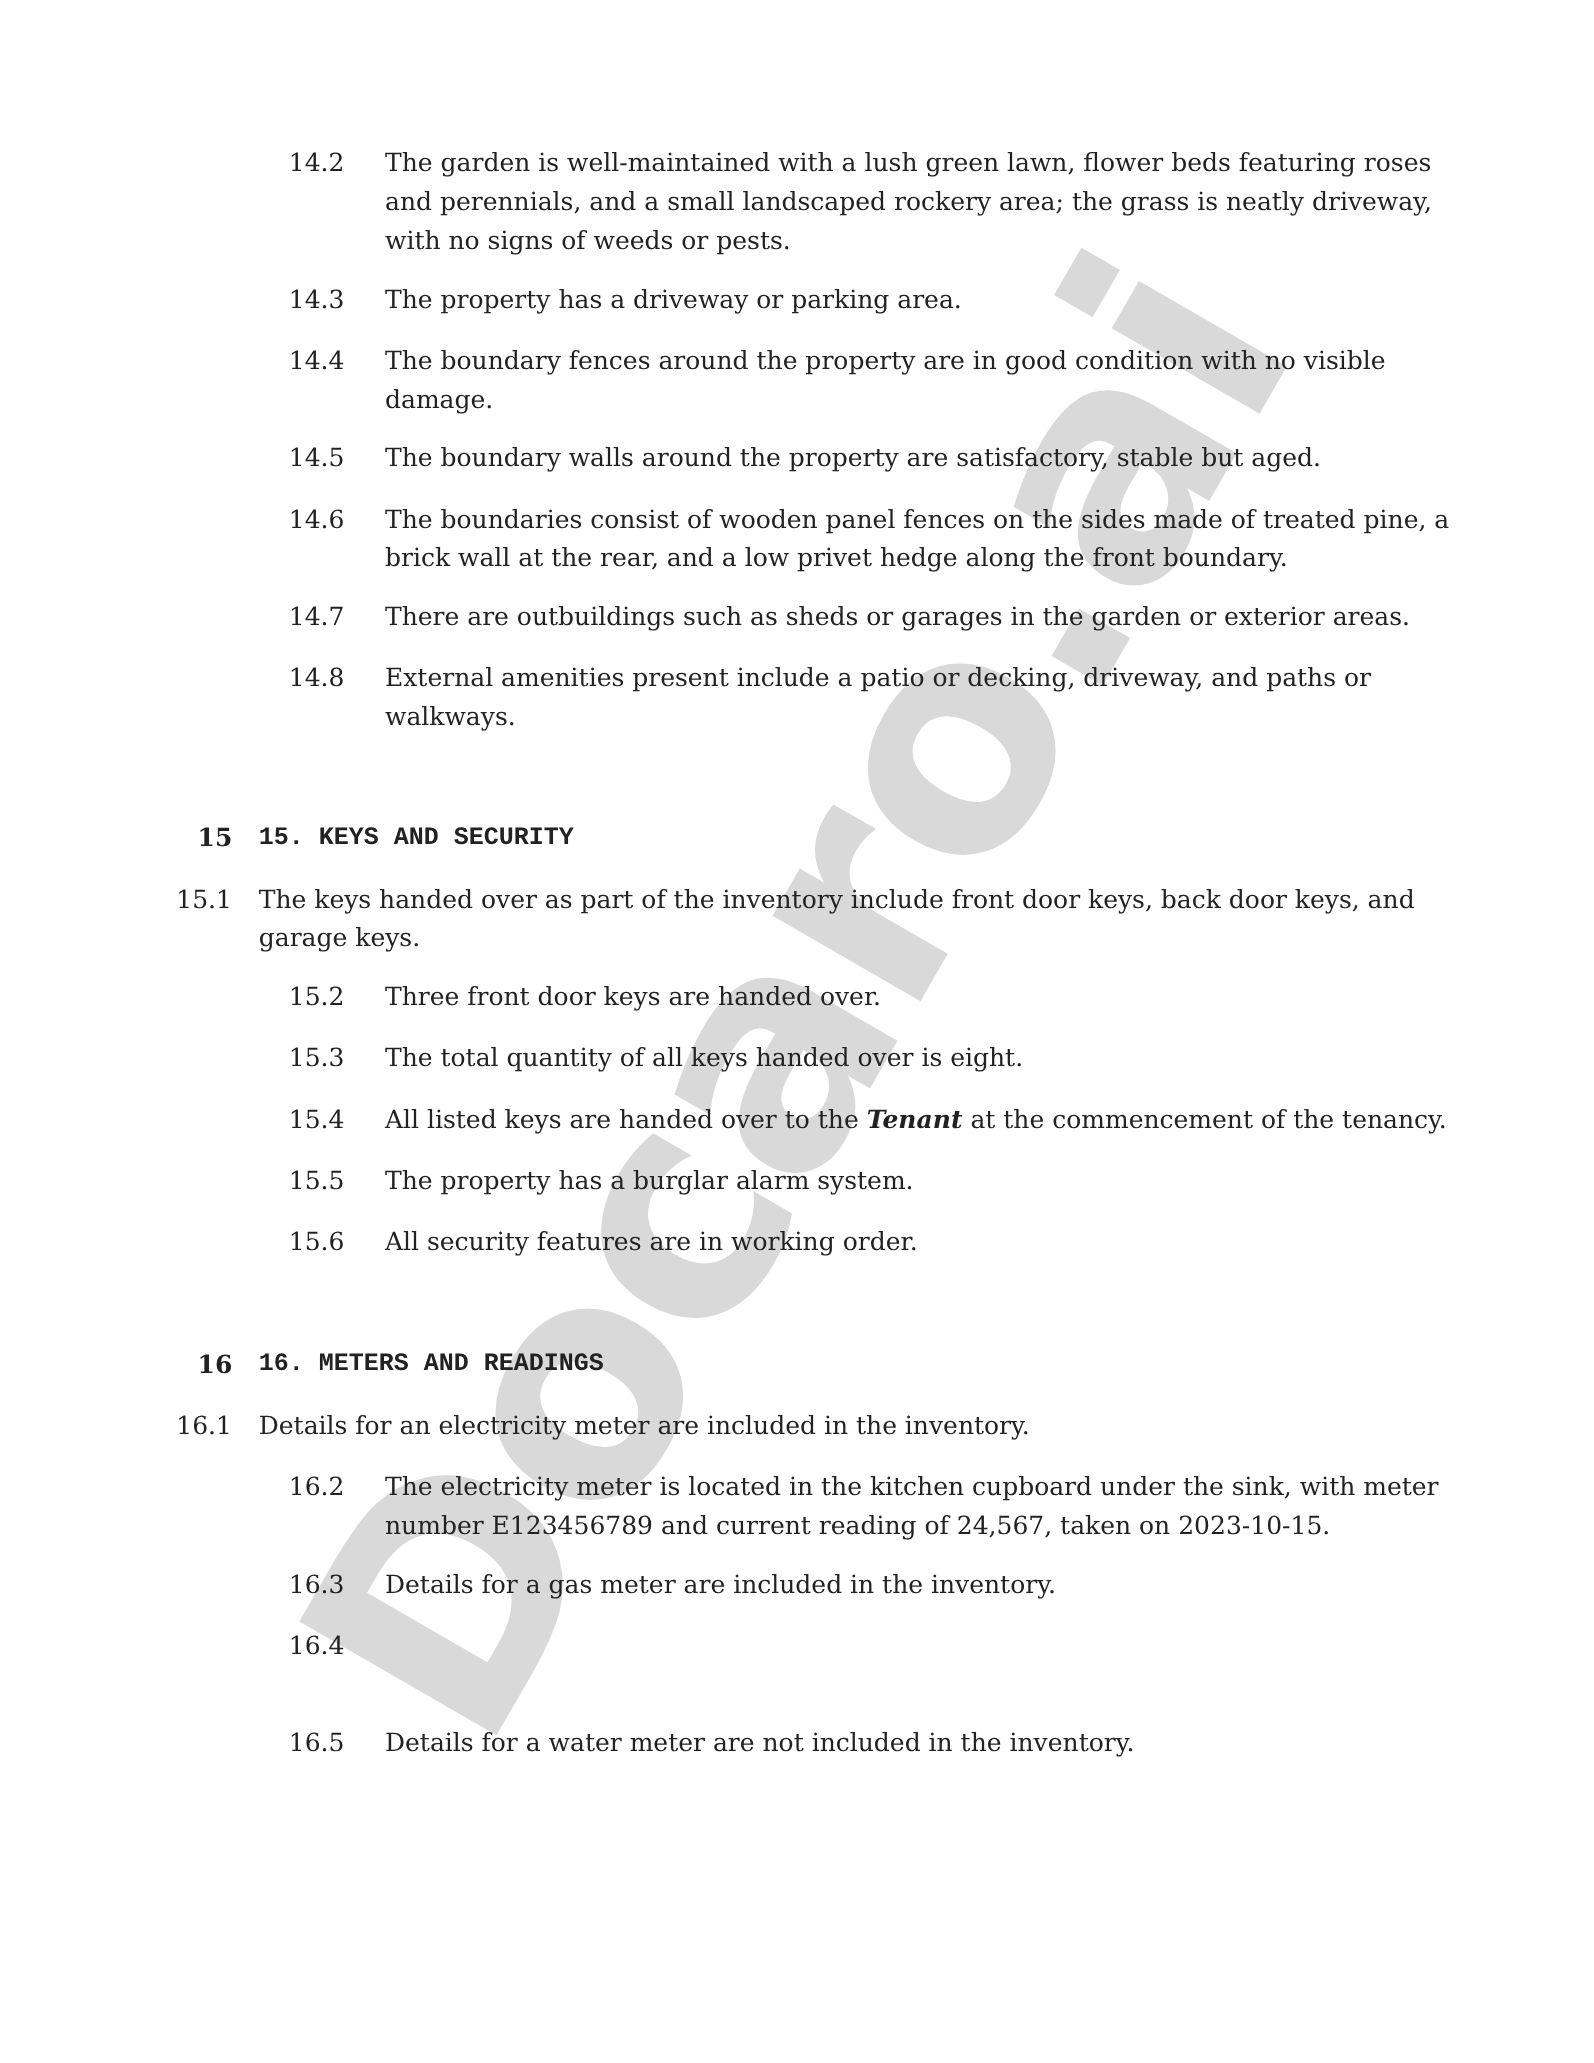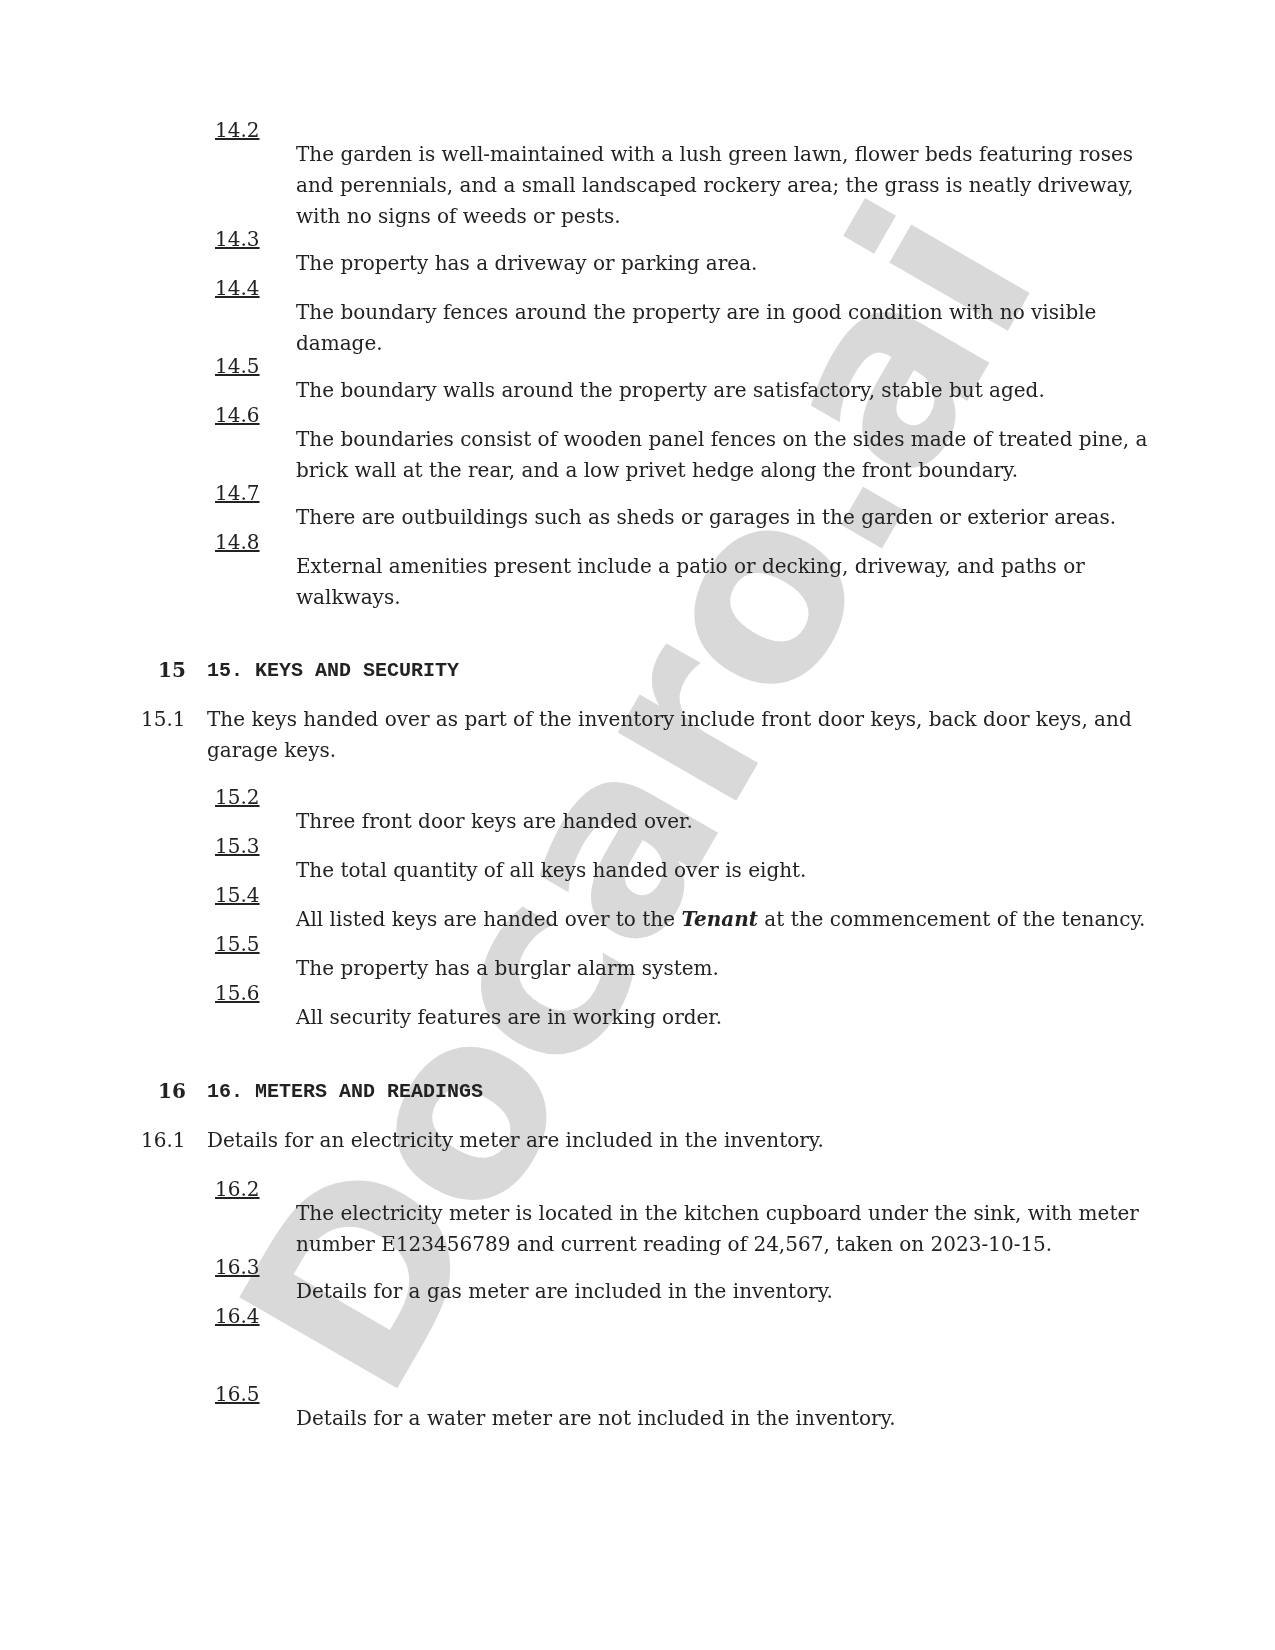--- a/index.html
+++ b/index.html
@@ -23,22 +23,22 @@
   }
   .content { position: absolute; left: 0; top: 0; width: 100%; z-index: 1; }
   .item {
     position: absolute;
     font-size: 20px;
     line-height: 31px;
     white-space: nowrap;
   }
   .num { position: absolute; }
   .txt { position: absolute; }
-  .sub .num { left: 215px; text-decoration: underline; }
-  .sub .txt { left: 296px; margin-top: 24px; }
+  .sub .num { left: 231px; }
+  .sub .txt { left: 308px; }
   .top .num { left: 141px; }
   .top .txt { left: 207px; }
   .head { font-weight: bold; }
   .head .num { left: 158px; }
   .head .txt { left: 207px; font-family: Liberation Mono, monospace; }
   b { font-weight: bold; font-style: italic; }
 </style>
 </head>
 <body>
 

